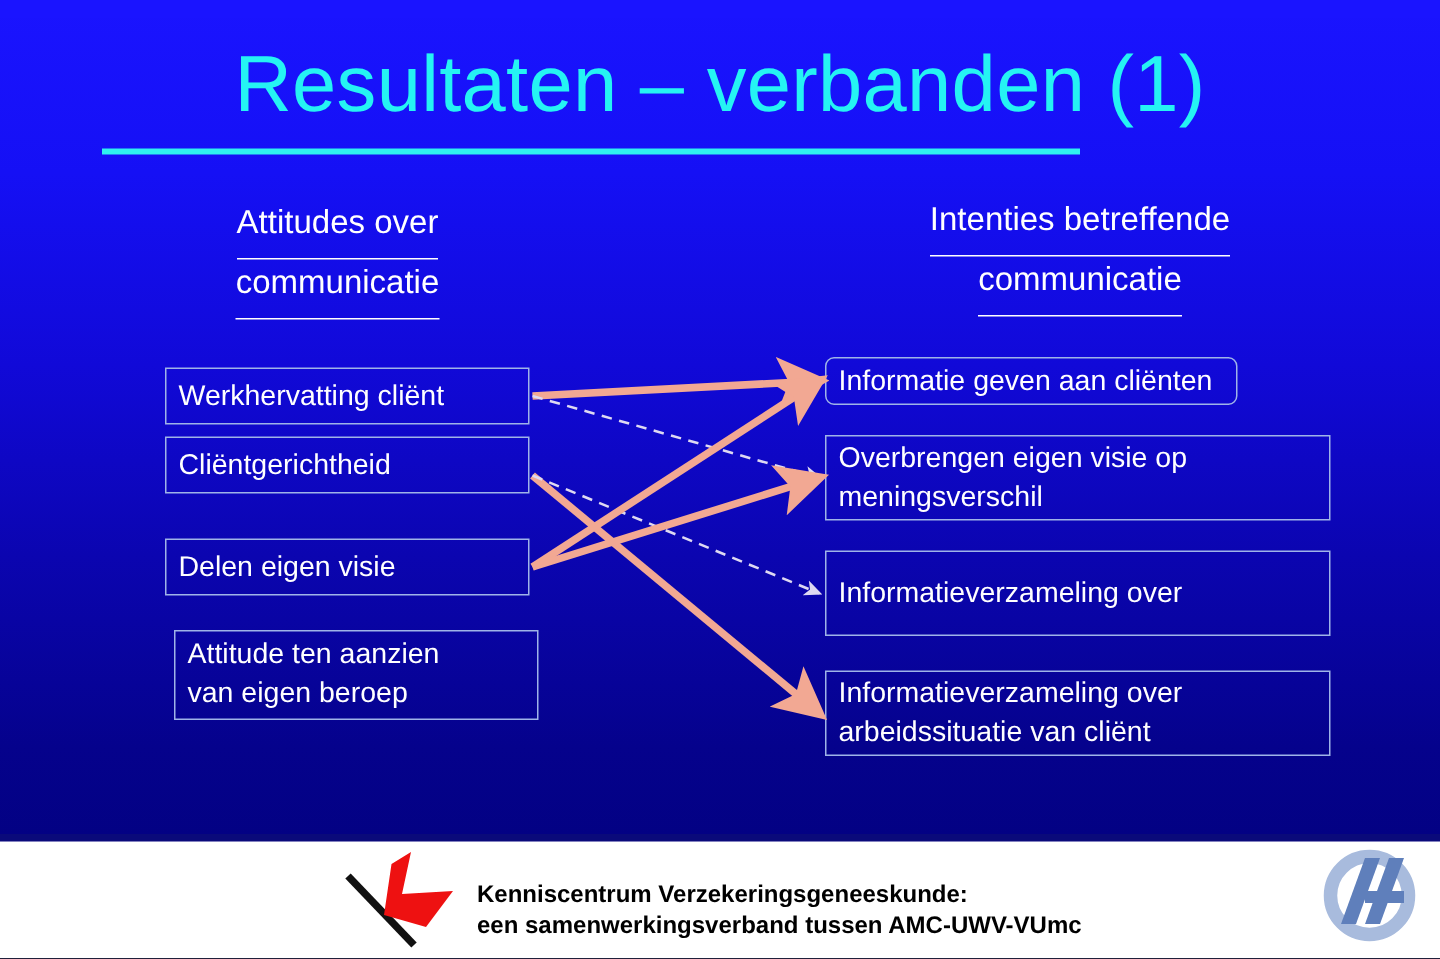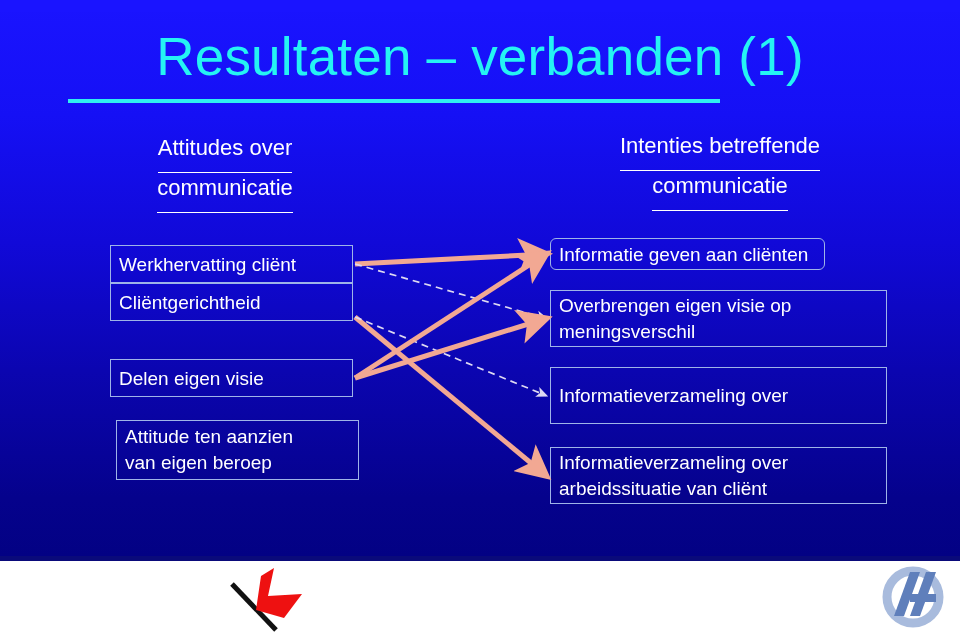--- a/index.html
+++ b/index.html
@@ -68,21 +68,21 @@
     display: flex;
     align-items: center;
     padding-left: 8px;
     padding-right: 6px;
     background: transparent;
   }
   .node-box.two-line { line-height: 26px; }
 
   
   #lbox1 { left: 110px; top: 245px; width: 243px; height: 38px; }
-  #lbox2 { left: 110px; top: 283px; width: 243px; height: 38px; }
+  #lbox2 { left: 110px; top: 291px; width: 243px; height: 38px; }
   #lbox3 { left: 110px; top: 359px; width: 243px; height: 38px; }
   #lbox4 { left: 116px; top: 420px; width: 243px; height: 60px; }
 
   
   #rbox1 { left: 550px; top: 238px; width: 275px; height: 32px; border-radius: 6px; }
   #rbox2 { left: 550px; top: 290px; width: 337px; height: 57px; }
   #rbox3 { left: 550px; top: 367px; width: 337px; height: 57px; }
   #rbox4 { left: 550px; top: 447px; width: 337px; height: 57px; }
 
   
@@ -288,20 +288,24 @@
 
   <div id="footer-rule"></div>
   <div id="footer-band"></div>
 
 
   <svg id="logo-chevron" viewBox="0 0 92 66">
     <line x1="4" y1="18" x2="48" y2="64" stroke="#111111" stroke-width="5"></line>
     <path d="M46,2 L40,30 L74,28 L56,52 L28,44 L33,10 Z" fill="#ee1111"></path>
   </svg>
 
+  <div id="footer-text">
+    <div>Kenniscentrum Verzekeringsgeneeskunde:</div>
+    <div>een samenwerkingsverband tussen AMC-UWV-VUmc</div>
+  </div>
 
   <svg id="logo-ga" viewBox="0 0 66 66">
     <rect x="0" y="0" width="66" height="66" fill="#ffffff"></rect>
     <circle cx="33" cy="31" r="26" fill="none" stroke="#a8bbdd" stroke-width="9"></circle>
     <path d="M14,50 L30,6 L40,6 L24,50 Z" fill="#5f7fbb"></path>
     <path d="M30,50 L46,6 L56,6 L40,50 Z" fill="#5f7fbb"></path>
     <rect x="30" y="28" width="26" height="8" fill="#5f7fbb"></rect>
   </svg>
 
 </div>

